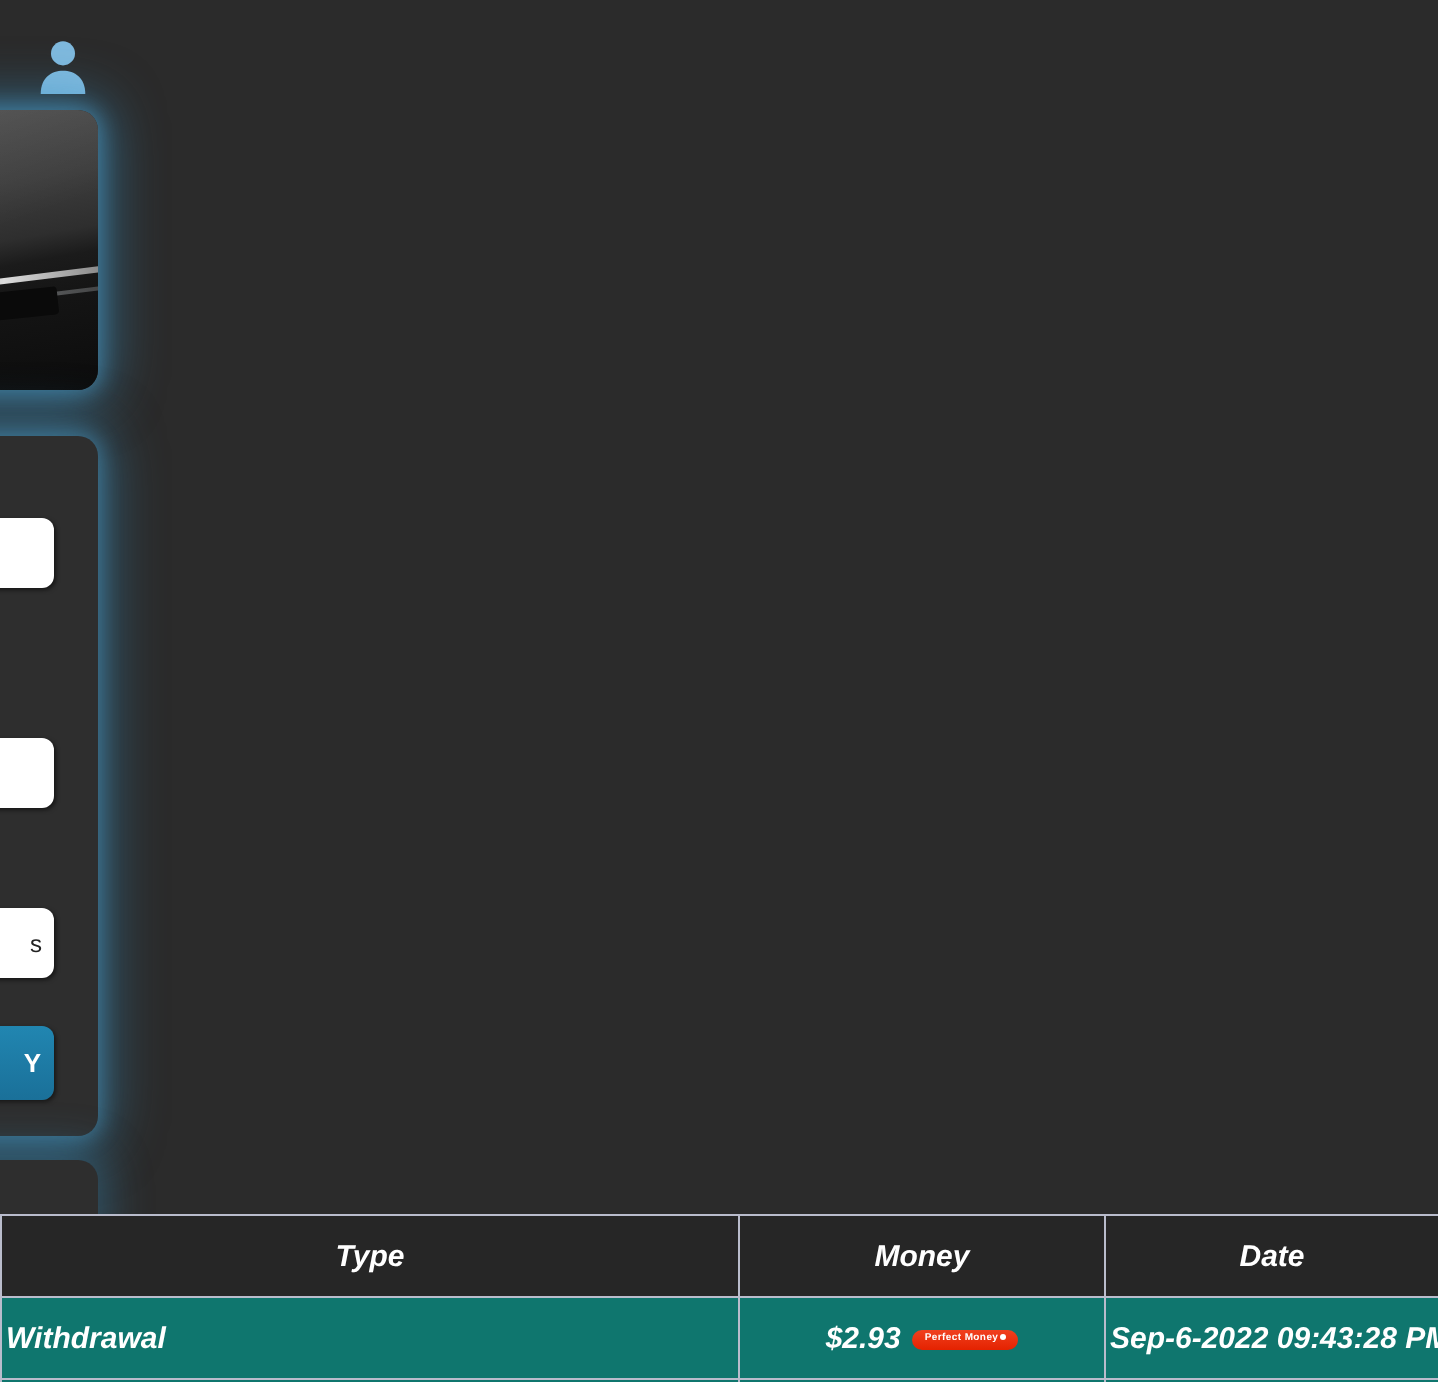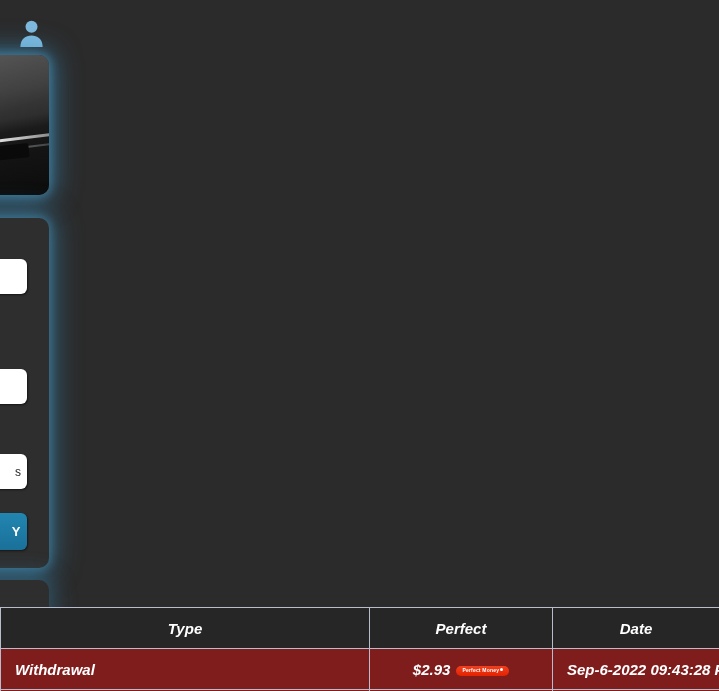--- a/index.html
+++ b/index.html
@@ -169,34 +169,34 @@
     border-collapse: collapse;
     table-layout: fixed;
   }
   .txn-table th,
   .txn-table td {
     border-top: 1px solid #b9bccc;
     border-bottom: 1px solid #b9bccc;
     border-left: 1px solid #b9bccc;
     border-right: 1px solid #b9bccc;
     height: 40px;
-    padding: 0 14px;
+    padding: 0 2px;
     font-style: italic;
     font-weight: bold;
     font-size: 15px;
     color: #ffffff;
     white-space: nowrap;
     overflow: hidden;
   }
   .txn-table thead th {
     background: #262626;
     text-align: center;
   }
   .txn-table tbody td {
-    background: #7f1d1d;
+    background: #0f766e;
   }
   .col-type   { width: 369px; }
   .col-amount { width: 183px; }
   .col-date   { width: 167px; }
 
   .cell-type   { text-align: left; }
   .cell-amount { text-align: center; }
   .cell-date   { text-align: center; font-size: 13px; }
 
   .pm-badge {
@@ -270,21 +270,21 @@
 
   <table class="txn-table">
     <colgroup>
       <col class="col-type">
       <col class="col-amount">
       <col class="col-date">
     </colgroup>
     <thead>
       <tr>
         <th class="cell-type">Type</th>
-        <th class="cell-amount">Perfect</th>
+        <th class="cell-amount">Money</th>
         <th class="cell-date">Date</th>
       </tr>
     </thead>
     <tbody>
       <tr>
         <td class="cell-type">Withdrawal</td>
         <td class="cell-amount">
           <span>$2.93</span><span class="pm-badge"><span>Perfect Money</span><span class="pm-dot"></span></span>
         </td>
         <td class="cell-date">Sep-6-2022 09:43:28 PM</td>

